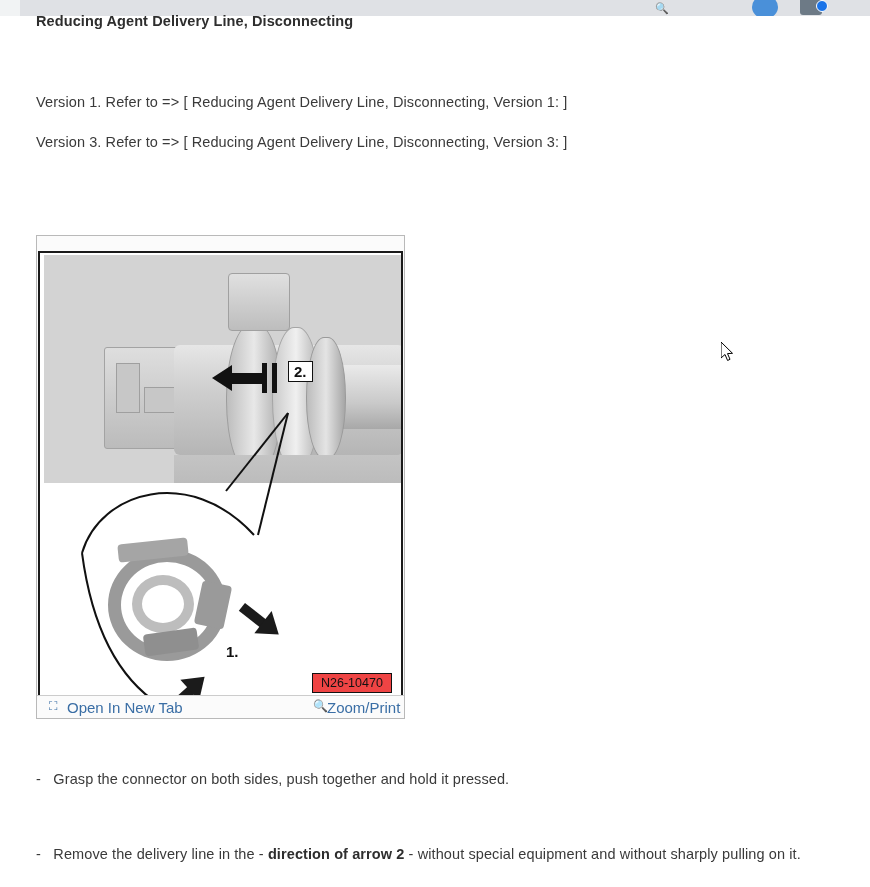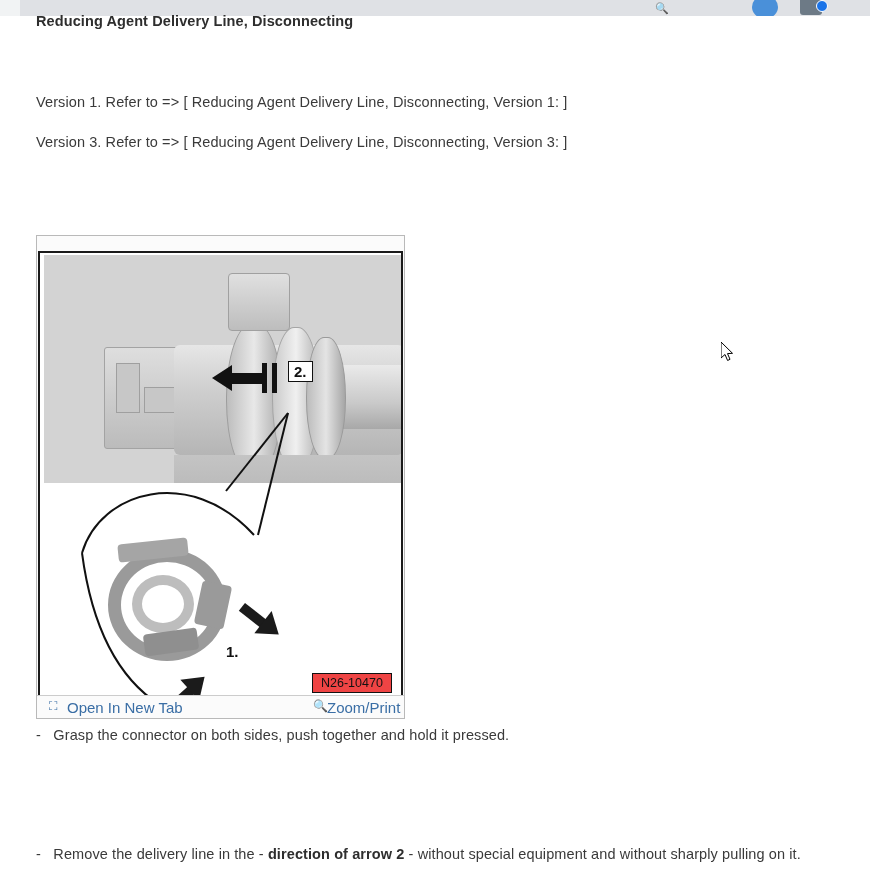--- a/index.html
+++ b/index.html
@@ -480,21 +480,21 @@
       </div>
 
       <div class="fig-toolbar">
         <span class="fig-icon open-icon">⛶</span>
         <span class="fig-link open">Open In New Tab</span>
         <span class="fig-icon zoom-icon">🔍</span>
         <span class="fig-link zoom">Zoom/Print</span>
       </div>
     </div>
 
-    <div class="para" style="left:36px; top:711px;">
+    <div class="para" style="left:36px; top:755px;">
       <span class="bullet-dash">-&nbsp;&nbsp;</span>
       <span>Grasp the connector on both sides, push together and hold it pressed.</span>
     </div>
 
 
     <div class="para" style="left:36px; top:830px;">
       <span class="bullet-dash">-&nbsp;&nbsp;</span>
       <span>Remove the delivery line in the - </span><span class="b">direction of arrow 2</span><span> - without special equipment and without sharply pulling on it.</span>
     </div>
 

